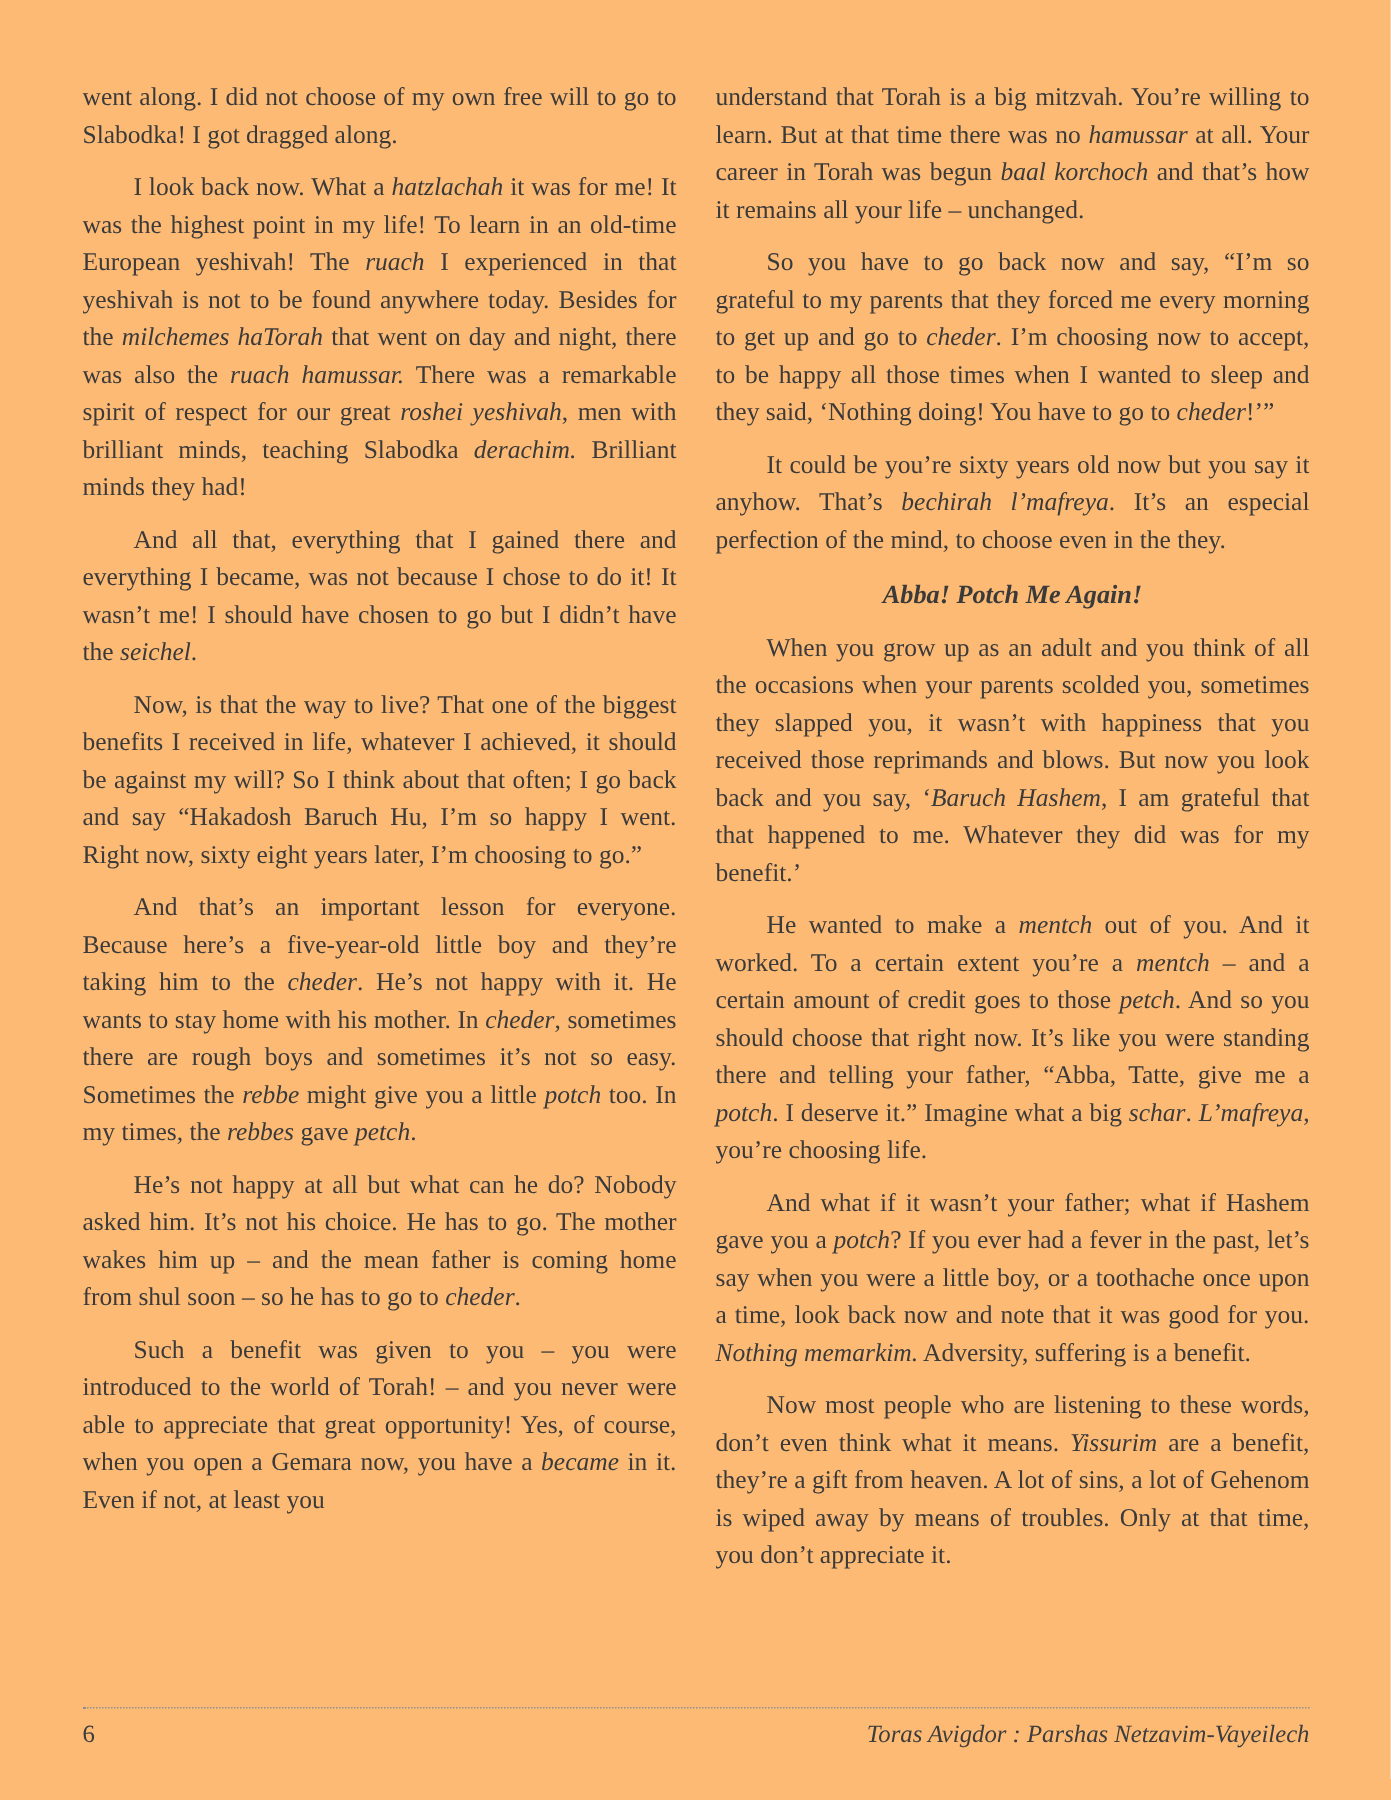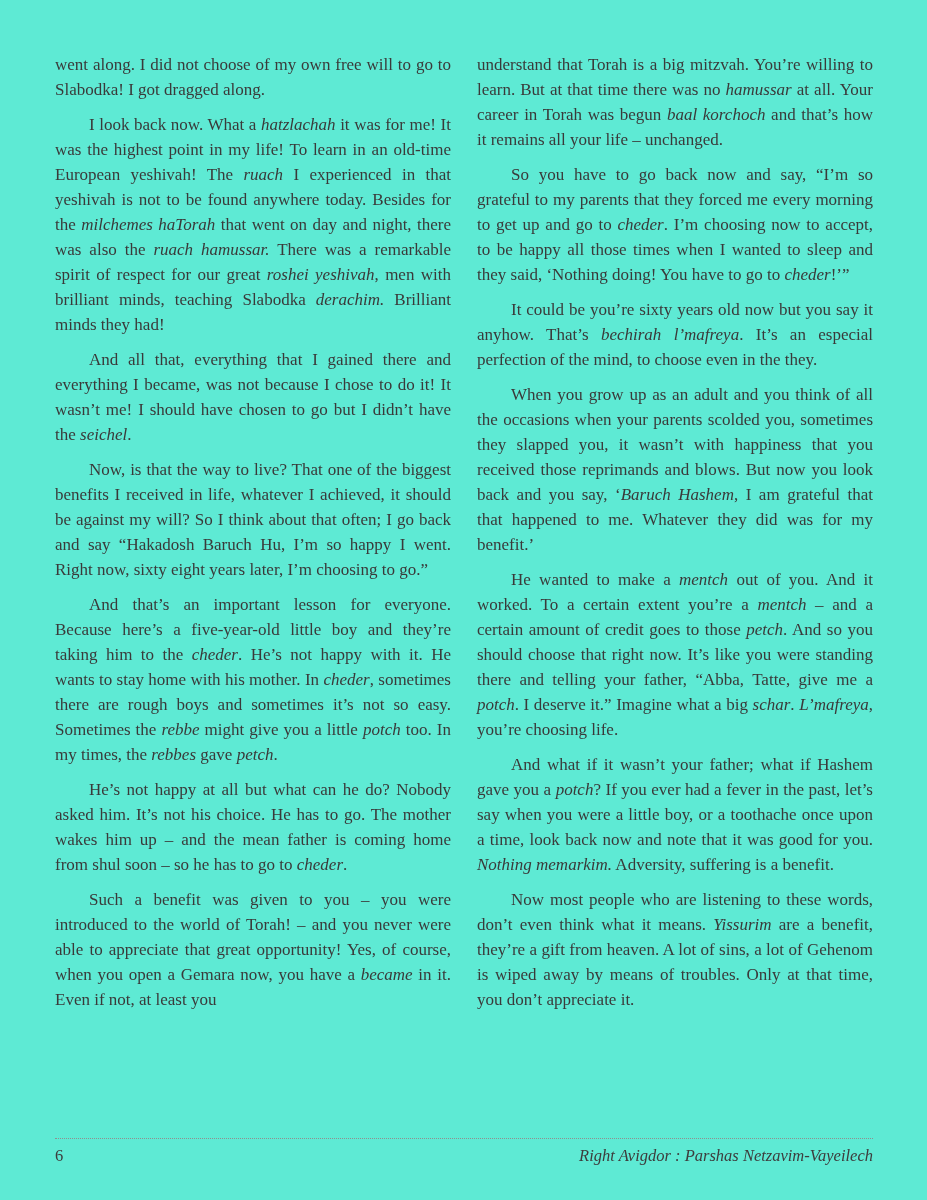--- a/index.html
+++ b/index.html
@@ -1,21 +1,21 @@
 <!DOCTYPE html>
 <html><head>
 <meta charset="utf-8">
 <style>
   html, body { margin: 0; padding: 0; background: #e8e8e8; }
   .page {
     position: relative;
     width: 927px;
     height: 1200px;
     margin: 0 auto;
-    background: #5eead4;
+    background: #fdba74;
     overflow: hidden;
     font-family: "Liberation Serif", "DejaVu Serif", serif;
     color: #3a3a3a;
   }
   .content {
     position: absolute;
     left: 55px;
     top: 52px;
     width: 818px;
     height: 1078px;
@@ -69,23 +69,24 @@
         <p class="para"><span>And all that, everything that I gained there and everything I became, was not because I chose to do it! It wasn’t me! I should have chosen to go but I didn’t have the </span><em>seichel</em><span>.</span></p>
         <p class="para"><span>Now, is that the way to live? That one of the biggest benefits I received in life, whatever I achieved, it should be against my will? So I think about that often; I go back and say “Hakadosh Baruch Hu, I’m so happy I went. Right now, sixty eight years later, I’m choosing to go.”</span></p>
         <p class="para"><span>And that’s an important lesson for everyone. Because here’s a five-year-old little boy and they’re taking him to the </span><em>cheder</em><span>. He’s not happy with it. He wants to stay home with his mother. In </span><em>cheder</em><span>, sometimes there are rough boys and sometimes it’s not so easy. Sometimes the </span><em>rebbe</em><span> might give you a little </span><em>potch</em><span> too. In my times, the </span><em>rebbes</em><span> gave </span><em>petch</em><span>.</span></p>
         <p class="para"><span>He’s not happy at all but what can he do? Nobody asked him. It’s not his choice. He has to go. The mother wakes him up – and the mean father is coming home from shul soon – so he has to go to </span><em>cheder</em><span>.</span></p>
         <p class="para"><span>Such a benefit was given to you – you were introduced to the world of Torah! – and you never were able to appreciate that great opportunity! Yes, of course, when you open a Gemara now, you have a </span><em>became</em><span> in it. Even if not, at least you</span></p>
       </div>
     <div class="col">
         <p class="para noindent"><span>understand that Torah is a big mitzvah. You’re willing to learn. But at that time there was no </span><em>hamussar</em><span> at all. Your career in Torah was begun </span><em>baal korchoch</em><span> and that’s how it remains all your life – unchanged.</span></p>
         <p class="para"><span>So you have to go back now and say, “I’m so grateful to my parents that they forced me every morning to get up and go to </span><em>cheder</em><span>. I’m choosing now to accept, to be happy all those times when I wanted to sleep and they said, ‘Nothing doing! You have to go to </span><em>cheder</em><span>!’”</span></p>
         <p class="para"><span>It could be you’re sixty years old now but you say it anyhow. That’s </span><em>bechirah l’mafreya</em><span>. It’s an especial perfection of the mind, to choose even in the they.</span></p>
+        <h3 class="heading"><span>Abba! Potch Me Again!</span></h3>
         <p class="para"><span>When you grow up as an adult and you think of all the occasions when your parents scolded you, sometimes they slapped you, it wasn’t with happiness that you received those reprimands and blows. But now you look back and you say, ‘</span><em>Baruch Hashem</em><span>, I am grateful that that happened to me. Whatever they did was for my benefit.’</span></p>
         <p class="para"><span>He wanted to make a </span><em>mentch</em><span> out of you. And it worked. To a certain extent you’re a </span><em>mentch</em><span> – and a certain amount of credit goes to those </span><em>petch</em><span>. And so you should choose that right now. It’s like you were standing there and telling your father, “Abba, Tatte, give me a </span><em>potch</em><span>. I deserve it.” Imagine what a big </span><em>schar</em><span>. </span><em>L’mafreya</em><span>, you’re choosing life.</span></p>
         <p class="para"><span>And what if it wasn’t your father; what if Hashem gave you a </span><em>potch</em><span>? If you ever had a fever in the past, let’s say when you were a little boy, or a toothache once upon a time, look back now and note that it was good for you. </span><em>Nothing memarkim.</em><span> Adversity, suffering is a benefit.</span></p>
         <p class="para"><span>Now most people who are listening to these words, don’t even think what it means. </span><em>Yissurim</em><span> are a benefit, they’re a gift from heaven. A lot of sins, a lot of Gehenom is wiped away by means of troubles. Only at that time, you don’t appreciate it.</span></p>
       </div>
   </div>
   <div class="footer">
     <span class="footer-page-number">6</span>
-    <span class="footer-source">Right Avigdor : Parshas Netzavim-Vayeilech</span>
+    <span class="footer-source">Toras Avigdor : Parshas Netzavim-Vayeilech</span>
   </div>
 </div>
 
 </body></html>

